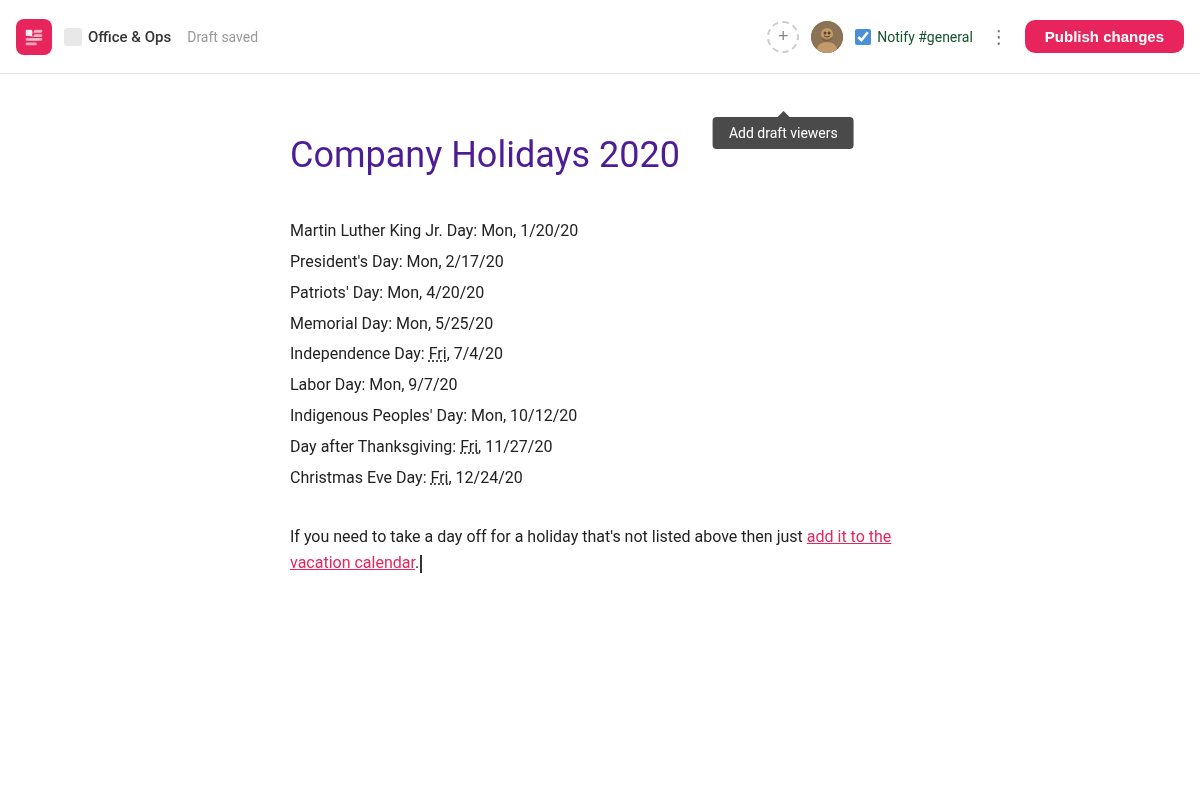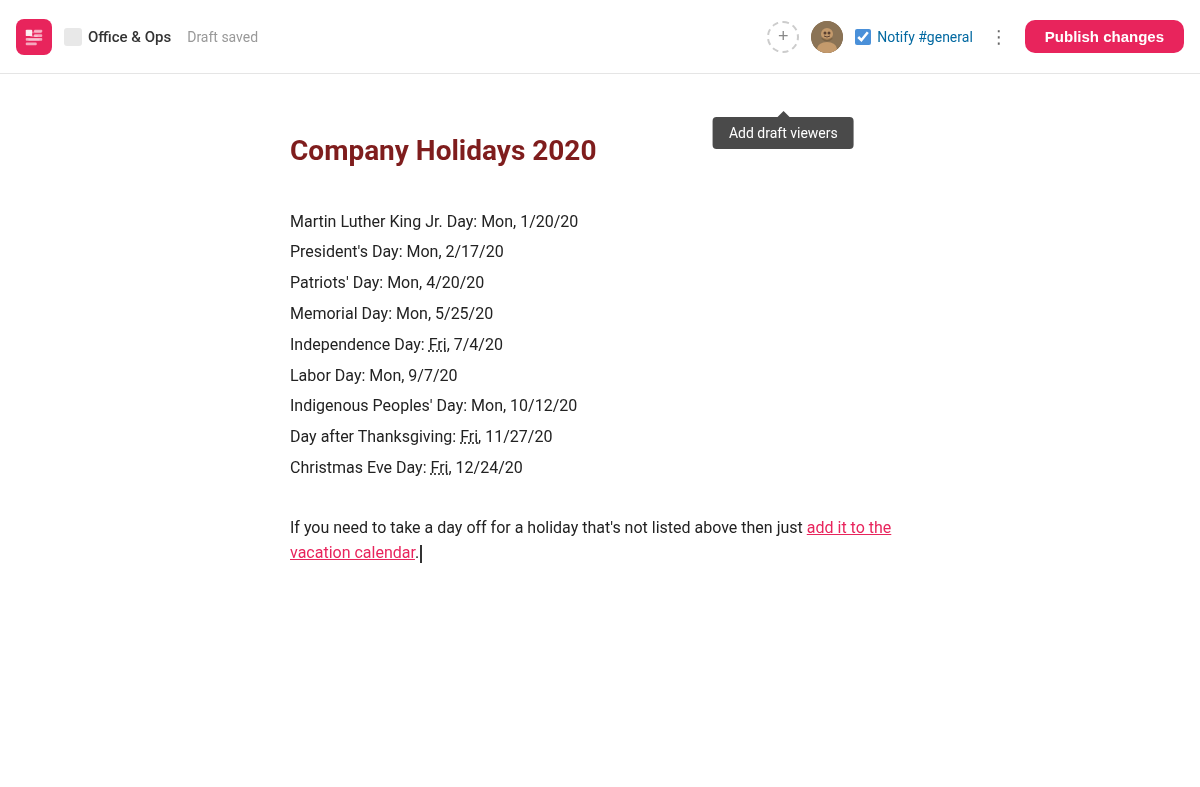--- a/index.html
+++ b/index.html
@@ -110,21 +110,21 @@
     }
 
     .notify-checkbox {
       width: 16px;
       height: 16px;
       accent-color: #4a90d9;
     }
 
     .notify-label {
       font-size: 14px;
-      color: #0369a1;
+      color: #14532d;
     }
 
     .more-btn {
       width: 28px;
       height: 28px;
       display: flex;
       align-items: center;
       justify-content: center;
       cursor: pointer;
       border-radius: 4px;
@@ -171,23 +171,23 @@
     }
 
     
     .content {
       padding: 60px 140px;
       max-width: 900px;
       margin: 0 auto;
     }
 
     .doc-title {
-      font-size: 28px;
-      font-weight: 700;
-      color: #7f1d1d;
+      font-size: 36px;
+      font-weight: 400;
+      color: #4c1d95;
       margin-bottom: 40px;
       line-height: 1.2;
     }
 
     .holiday-list {
       margin-bottom: 32px;
     }
 
     .holiday-item {
       font-size: 16px;

